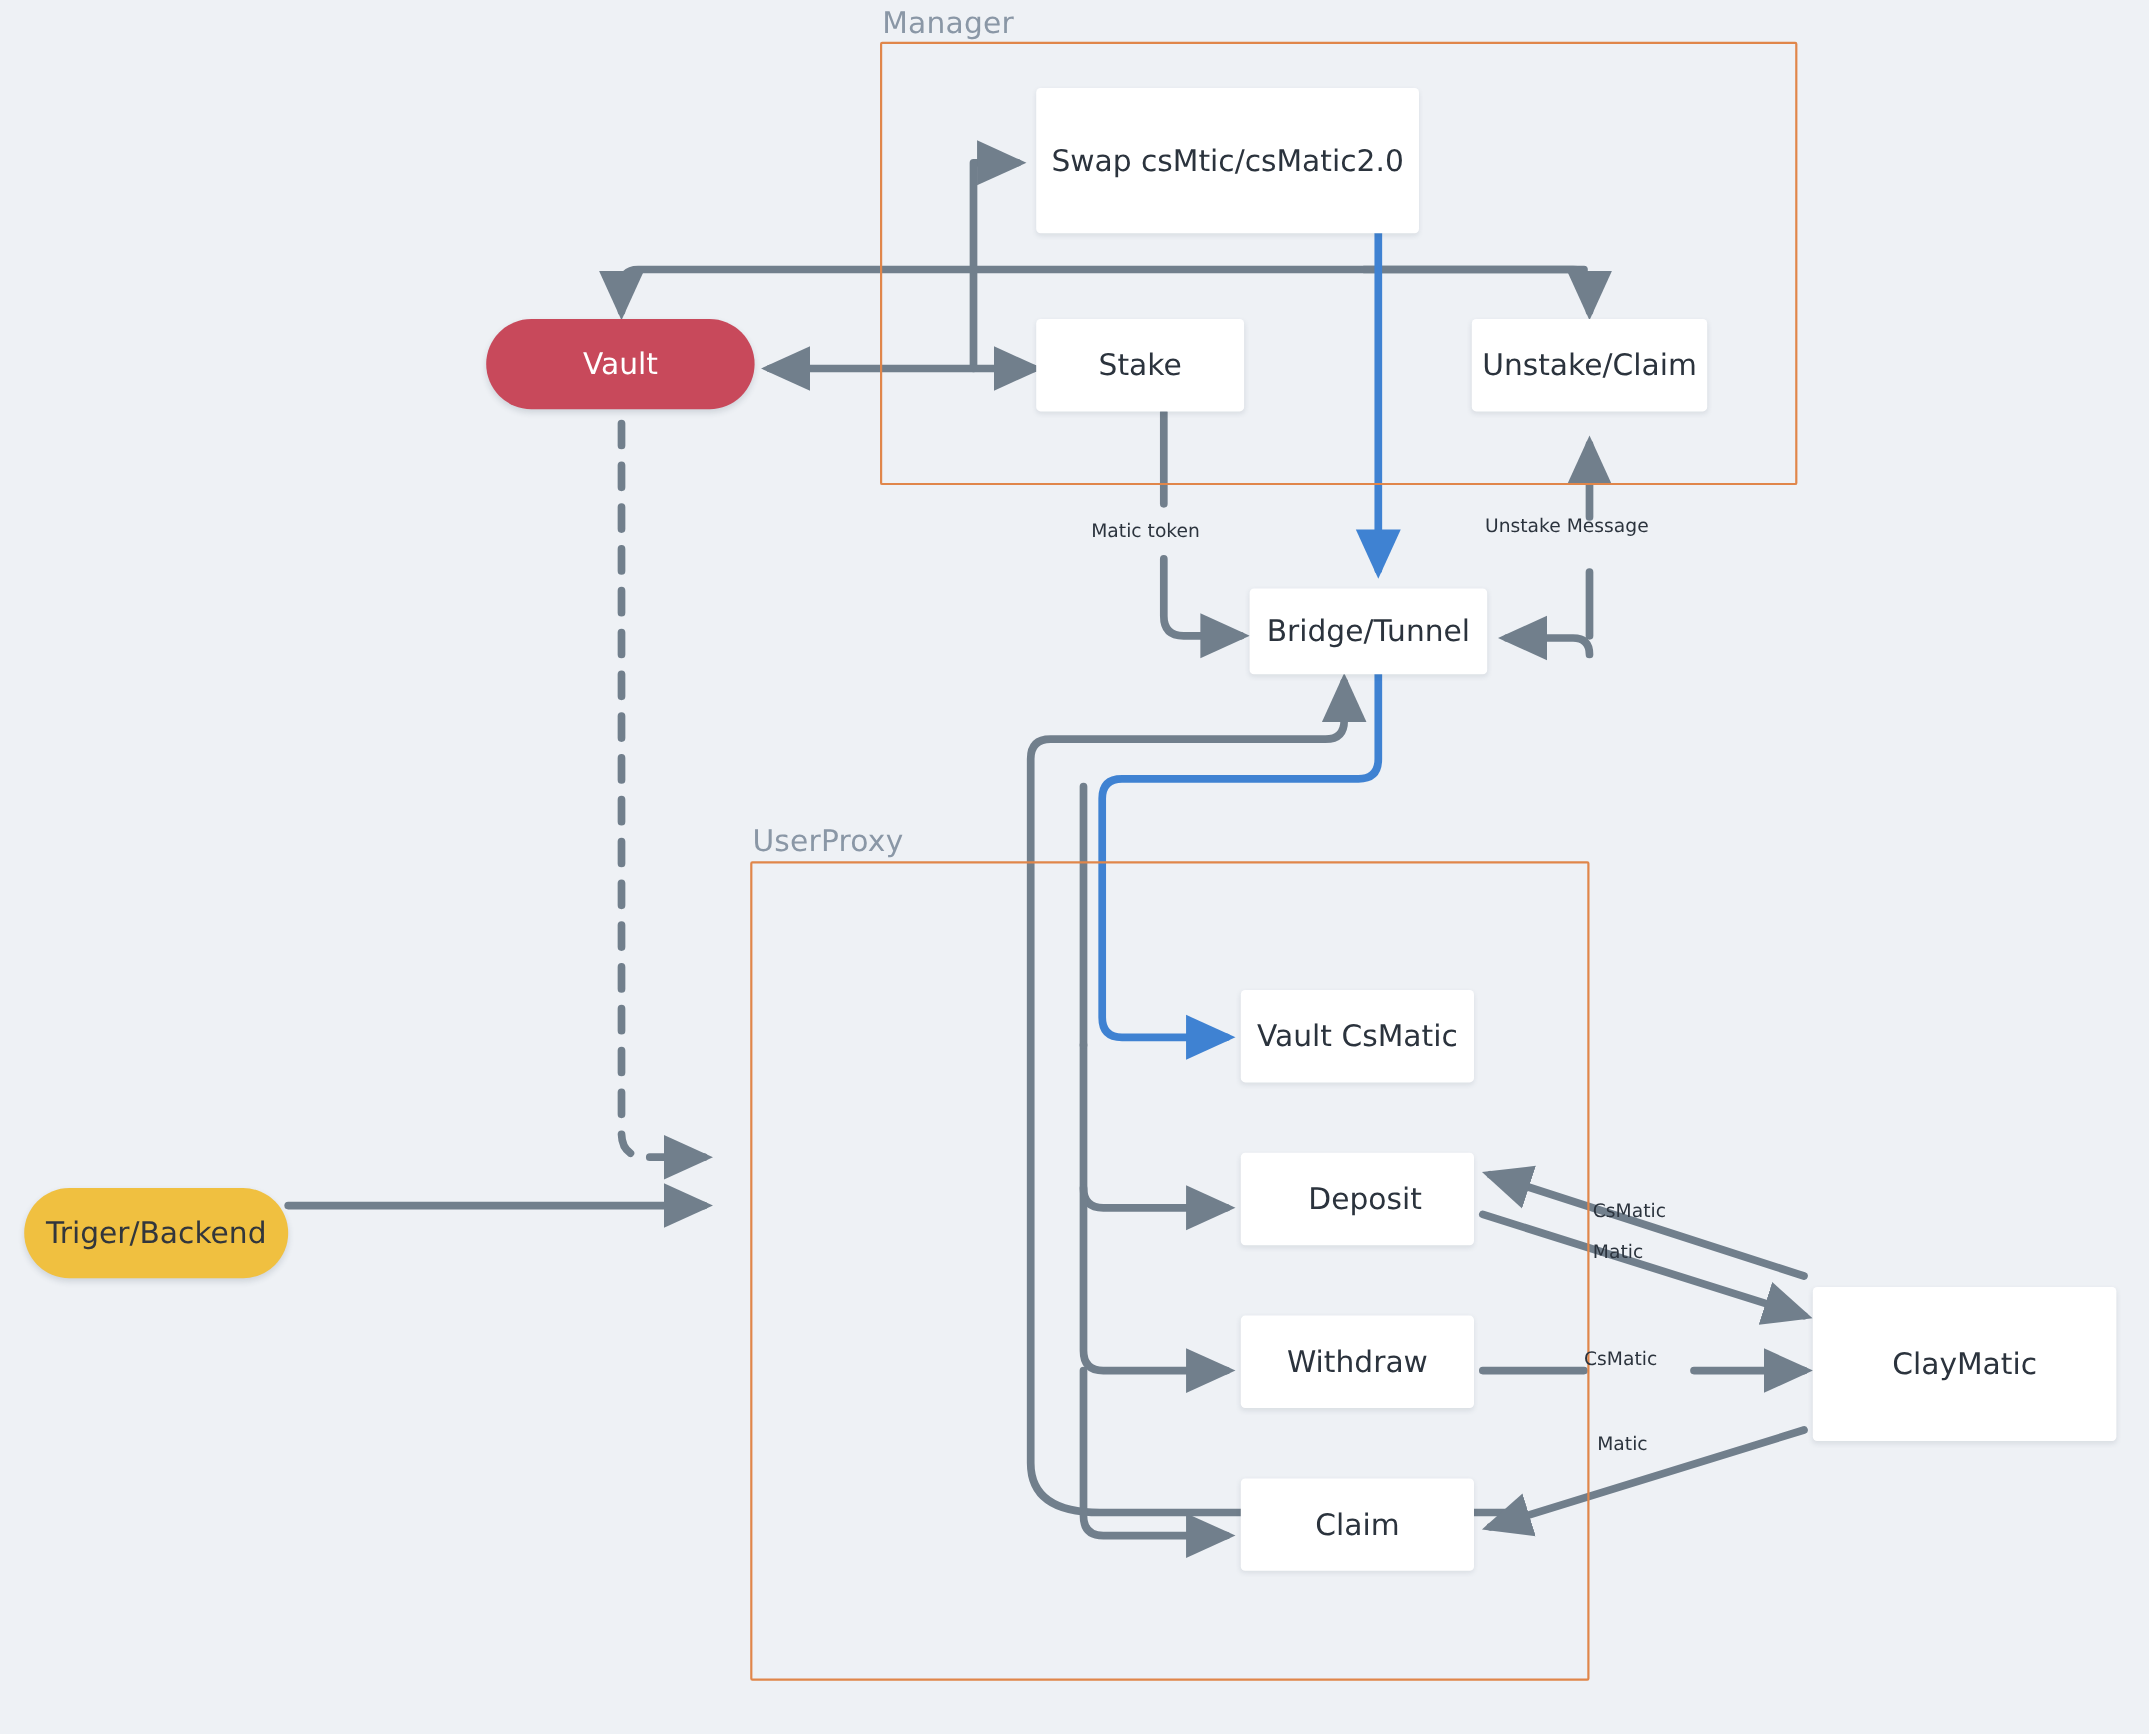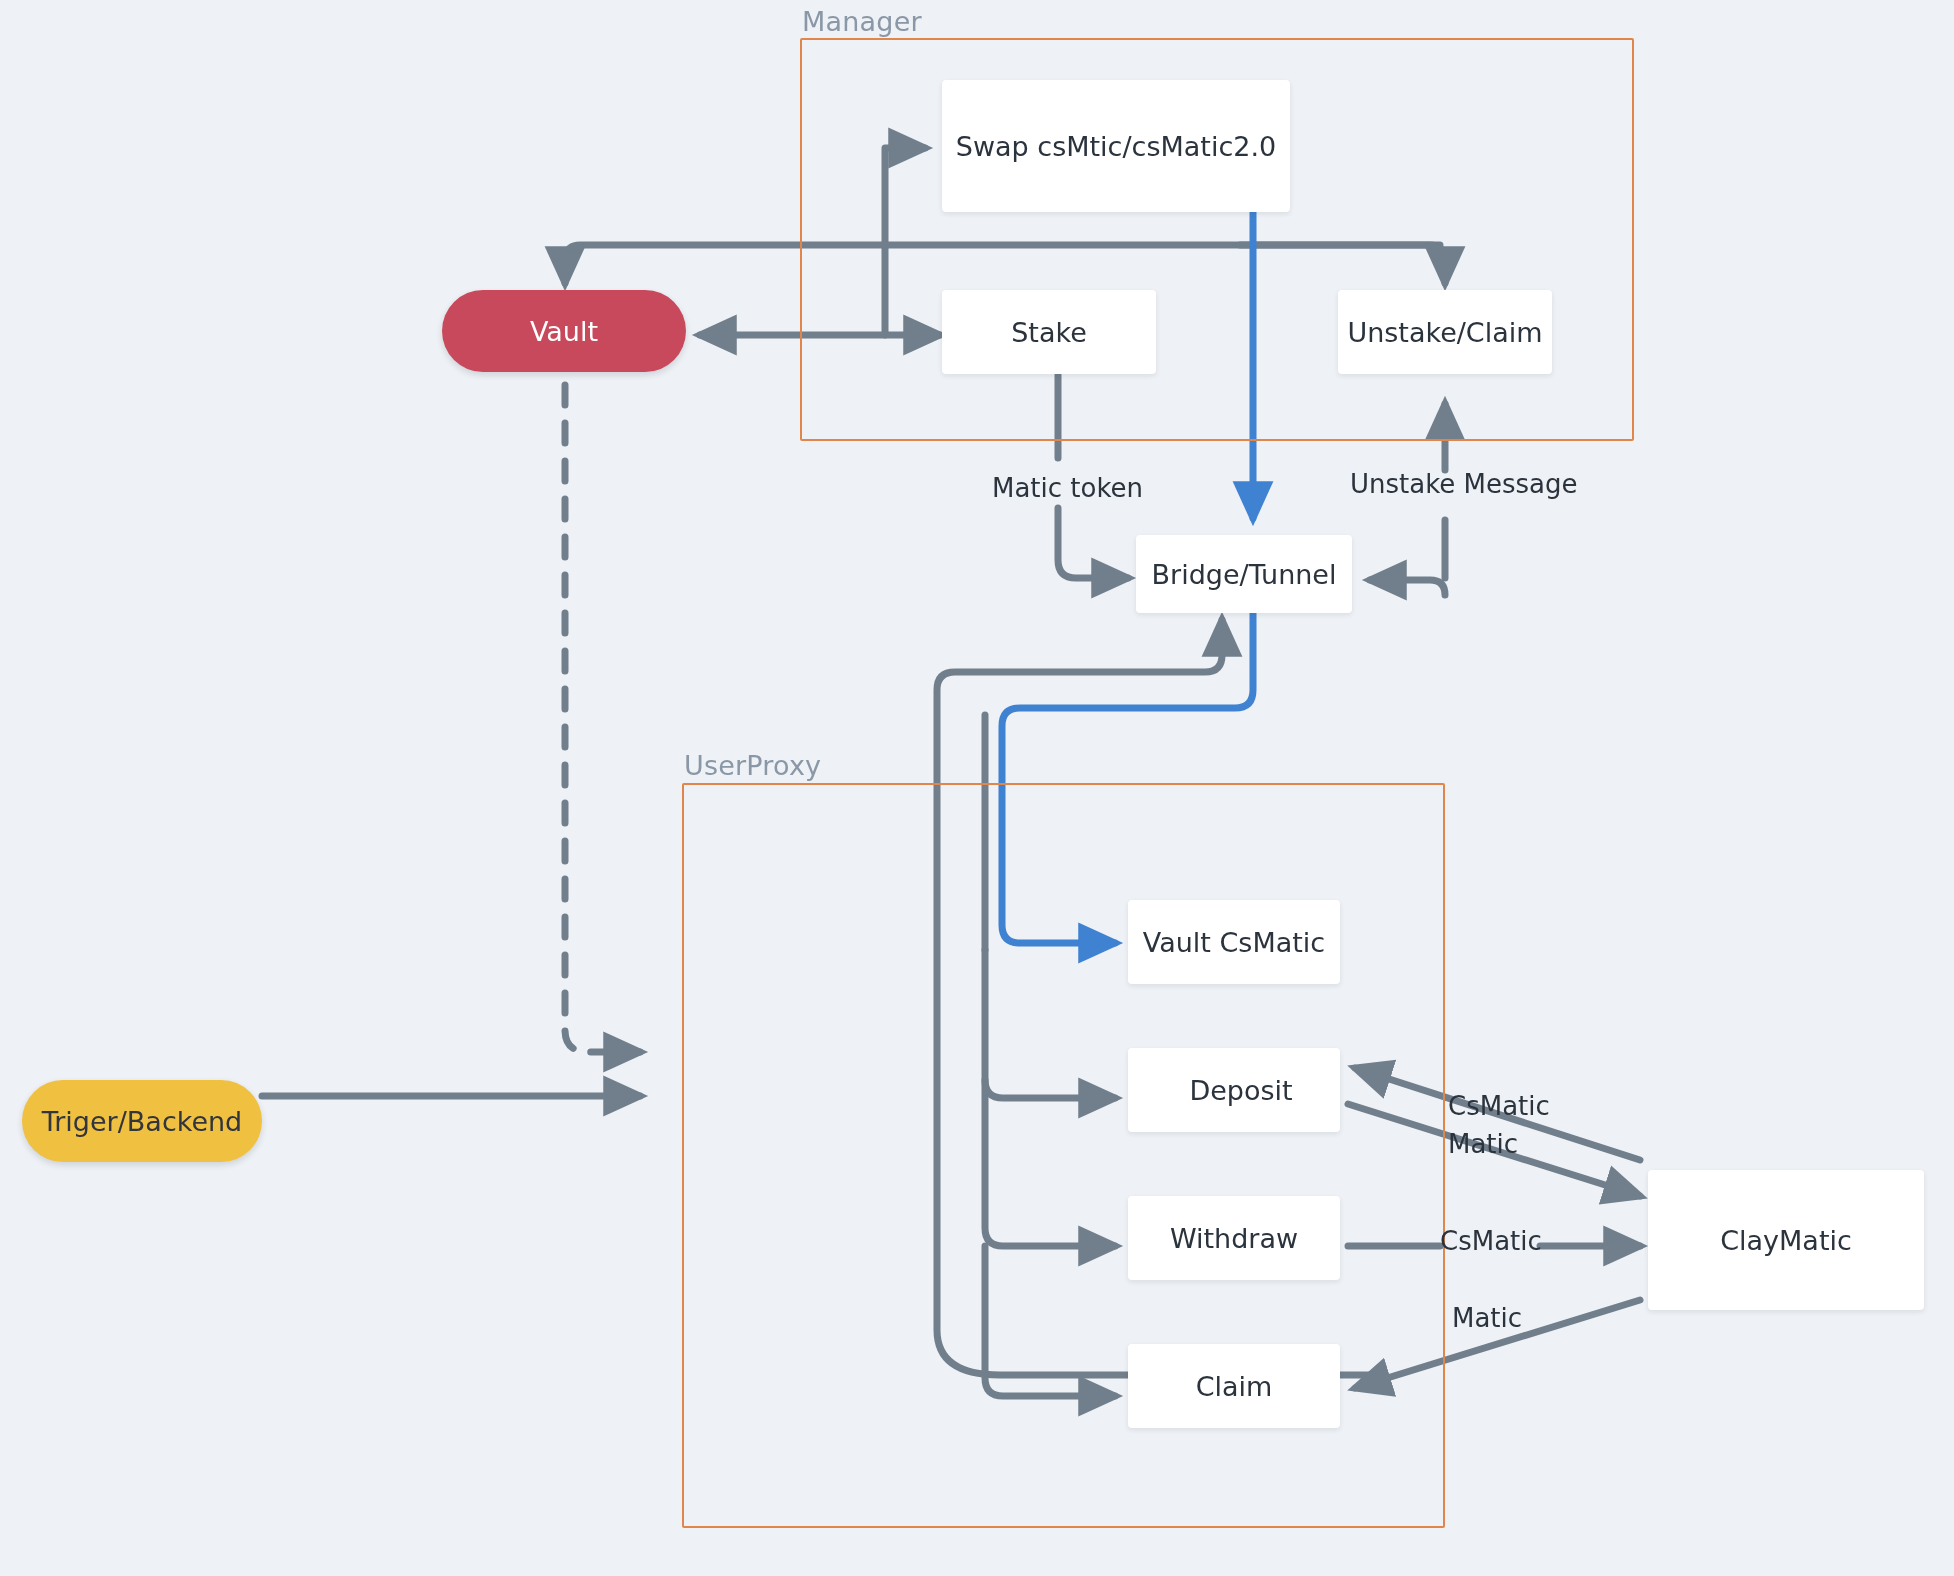--- a/index.html
+++ b/index.html
@@ -59,21 +59,21 @@
   .node.user {
     background: #c8495b;
   }
   .node.trigger {
     background: #f0c040;
     color: #32363c;
   }
   .edge-label {
     position: absolute;
     color: #2b333d;
-    font-size: 26px;
+    font-size: 17px;
     white-space: nowrap;
     background: transparent;
   }
 </style>
 </head>
 <body>
 
 <div id="canvas">
 
   <svg class="edges" viewBox="0 0 1954 1576">
@@ -139,21 +139,21 @@
 
   <div class="group-box" style="left:682px; top:783px; width:763px; height:745px;"></div>
   <div class="group-label" style="left:684px; top:750px;">UserProxy</div>
 
   <div class="node pill user" style="left:442px; top:290px; width:244px; height:82px;">Vault</div>
 
   <div class="node pill trigger" style="left:22px; top:1052px; width:240px; height:82px;margin-top:28px;">Triger/Backend</div>
 
   <div class="node" style="left:942px; top:80px; width:348px; height:132px;">Swap csMtic/csMatic2.0</div>
 
-  <div class="node" style="left:942px; top:290px; width:214px; height:84px;">Stake</div>
+  <div class="node" style="left:942px; top:290px; width:189px; height:84px;">Stake</div>
 
   <div class="node" style="left:1338px; top:290px; width:214px; height:84px;">Unstake/Claim</div>
 
   <div class="node" style="left:1136px; top:535px; width:216px; height:78px;">Bridge/Tunnel</div>
 
   <div class="node" style="left:1128px; top:900px; width:212px; height:84px;">Vault CsMatic</div>
 
   <div class="node" style="left:1128px; top:1048px; width:212px; height:84px;padding-left:14px;">Deposit</div>
 
   <div class="node" style="left:1128px; top:1196px; width:212px; height:84px;">Withdraw</div>

